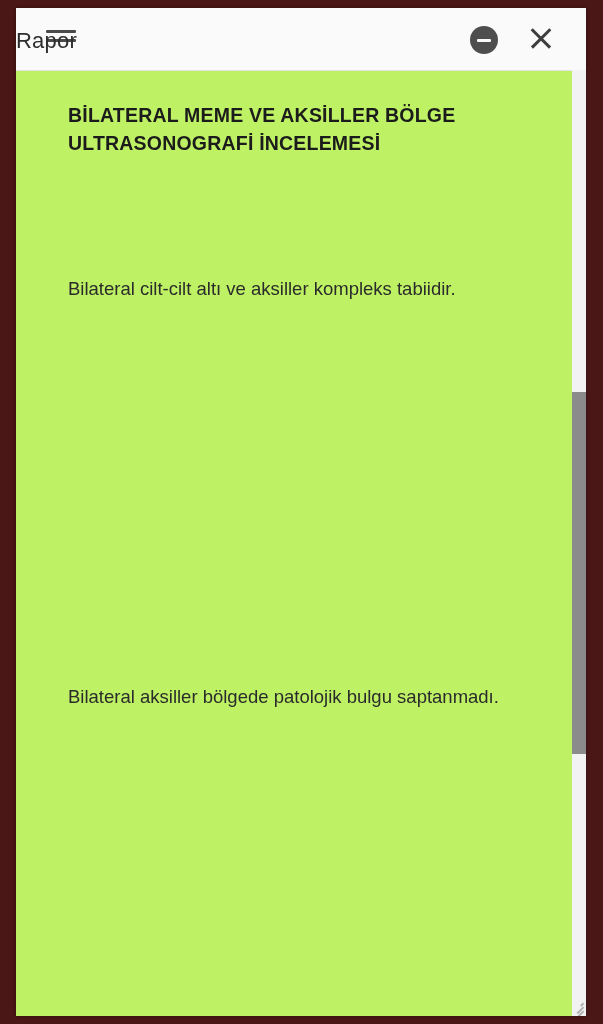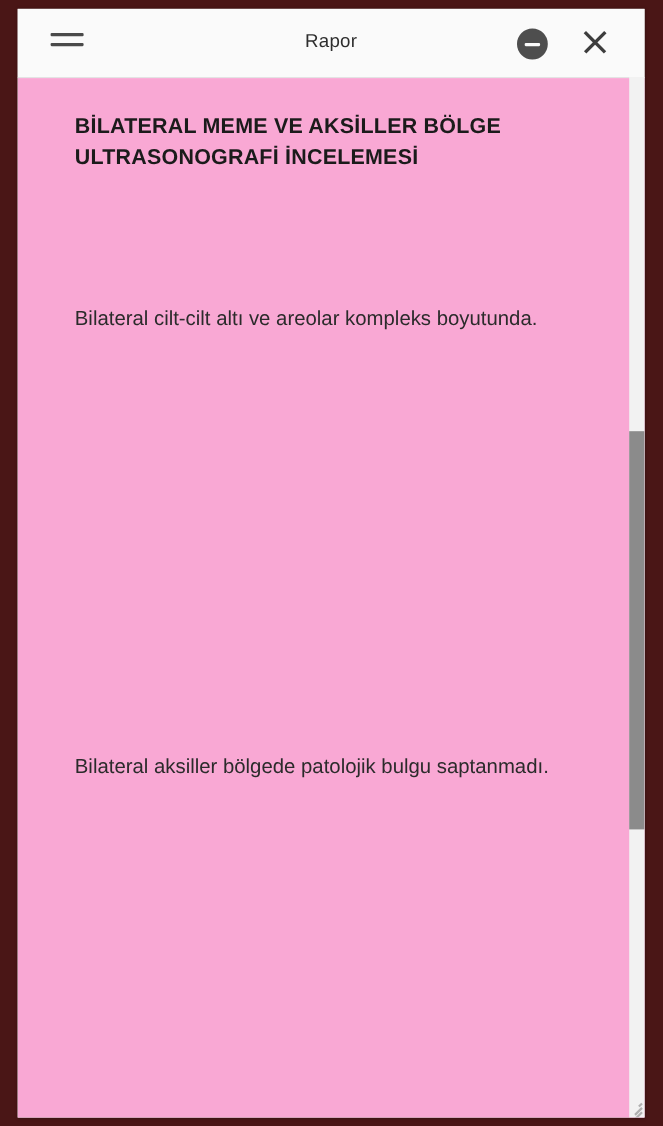--- a/index.html
+++ b/index.html
@@ -59,22 +59,21 @@
     height: 3px;
     background: #4a4a4a;
     border-radius: 1px;
     margin-bottom: 6px;
   }
   #window-title {
     position: absolute;
     left: 0;
     right: 0;
     top: 20px;
-    text-align: center;
-    font-size: 17px;
+    font-size: 22px;
     color: #2e2e2e;
     font-weight: normal;
     letter-spacing: 0.2px;
   }
   #minimize-button {
     position: absolute;
     right: 88px;
     top: 18px;
     width: 28px;
     height: 28px;
@@ -112,21 +111,21 @@
   }
   #close-button::before { transform: rotate(45deg); }
   #close-button::after  { transform: rotate(-45deg); }
 
   
   #report-content {
     position: relative;
     height: 946px;
     padding: 30px 52px 0 52px;
     box-sizing: border-box;
-    background: #f9a8d4;
+    background: #bef264;
     overflow: hidden;
   }
   #report-heading {
     font-size: 19.5px;
     font-weight: bold;
     color: #1b1b1b;
     line-height: 1.45;
     letter-spacing: 0.2px;
     margin: 0 0 8px 0;
     max-width: 420px;
@@ -201,21 +200,21 @@
 
       <div id="close-button"></div>
     </div>
 
     <div id="report-content">
 
       <h1 id="report-heading">BİLATERAL MEME VE AKSİLLER BÖLGE ULTRASONOGRAFİ İNCELEMESİ</h1>
 
       <div class="spacer-lg"></div>
 
-      <p class="report-paragraph">Bilateral cilt-cilt altı ve areolar kompleks boyutunda.</p>
+      <p class="report-paragraph">Bilateral cilt-cilt altı ve aksiller kompleks tabiidir.</p>
 
       <div class="spacer-md"></div>
 
 
       <div class="spacer-md"></div>
 
 
       <div class="spacer-lg"></div>
 
 

